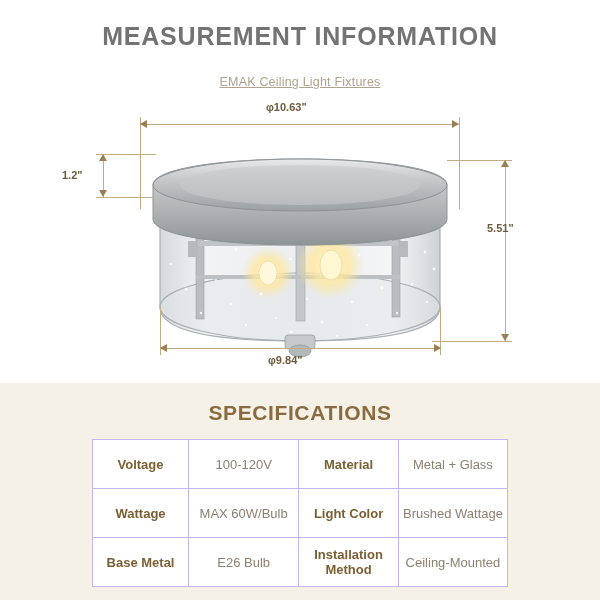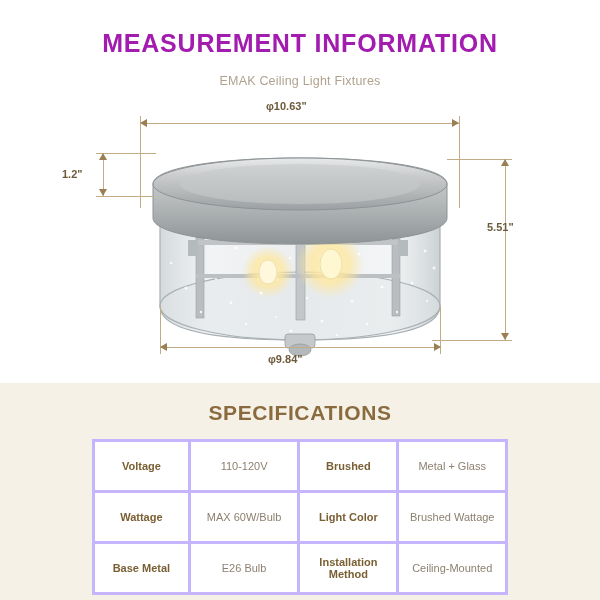--- a/index.html
+++ b/index.html
@@ -22,28 +22,29 @@
 
   
   .header {
     padding-top: 22px;
     text-align: center;
   }
   .title {
     font-size: 25px;
     font-weight: bold;
     letter-spacing: 0.8px;
-    color: #a21caf;
-    margin: 7px;
+    color: #737373;
+    margin: 0;
   }
   .subtitle {
-    margin-top: 16px;
+    margin-top: 24px;
     font-size: 12.5px;
     color: #b0a28e;
     letter-spacing: 0.2px;
+    text-decoration: underline;
   }
 
   
   .diagram {
     position: relative;
     width: 600px;
     height: 290px;
   }
 
   .dim-label {
@@ -115,23 +116,23 @@
     color: #8a6b3f;
     padding-top: 18px;
   }
   .spec-table {
     margin: 14px auto 0 auto;
     border-collapse: collapse;
     width: 416px;
     background: #ffffff;
   }
   .spec-table td {
-    border: 3px solid #c4b5fd;
+    border: 1px solid #c4b5fd;
     height: 44px;
-    font-size: 11px;
+    font-size: 13px;
     text-align: center;
     color: #6b5c44;
     padding: 2px 4px;
     vertical-align: middle;
   }
   .spec-table td.key {
     font-weight: bold;
     color: #7a5f33;
     width: 96px;
   }
@@ -278,22 +279,22 @@
     <div class="dim-label lbl-bot">φ9.84"</div>
   </div>
 
   <div class="spec-section">
     <div class="spec-title">SPECIFICATIONS</div>
 
     <table class="spec-table">
       <tbody>
         <tr>
           <td class="key">Voltage</td>
-          <td class="val">110-120V</td>
-          <td class="key">Brushed</td>
+          <td class="val">100-120V</td>
+          <td class="key">Material</td>
           <td class="val">Metal + Glass</td>
         </tr>
         <tr>
           <td class="key">Wattage</td>
           <td class="val">MAX 60W/Bulb</td>
           <td class="key">Light Color</td>
           <td class="val">Brushed Wattage</td>
         </tr>
         <tr>
           <td class="key">Base Metal</td>

